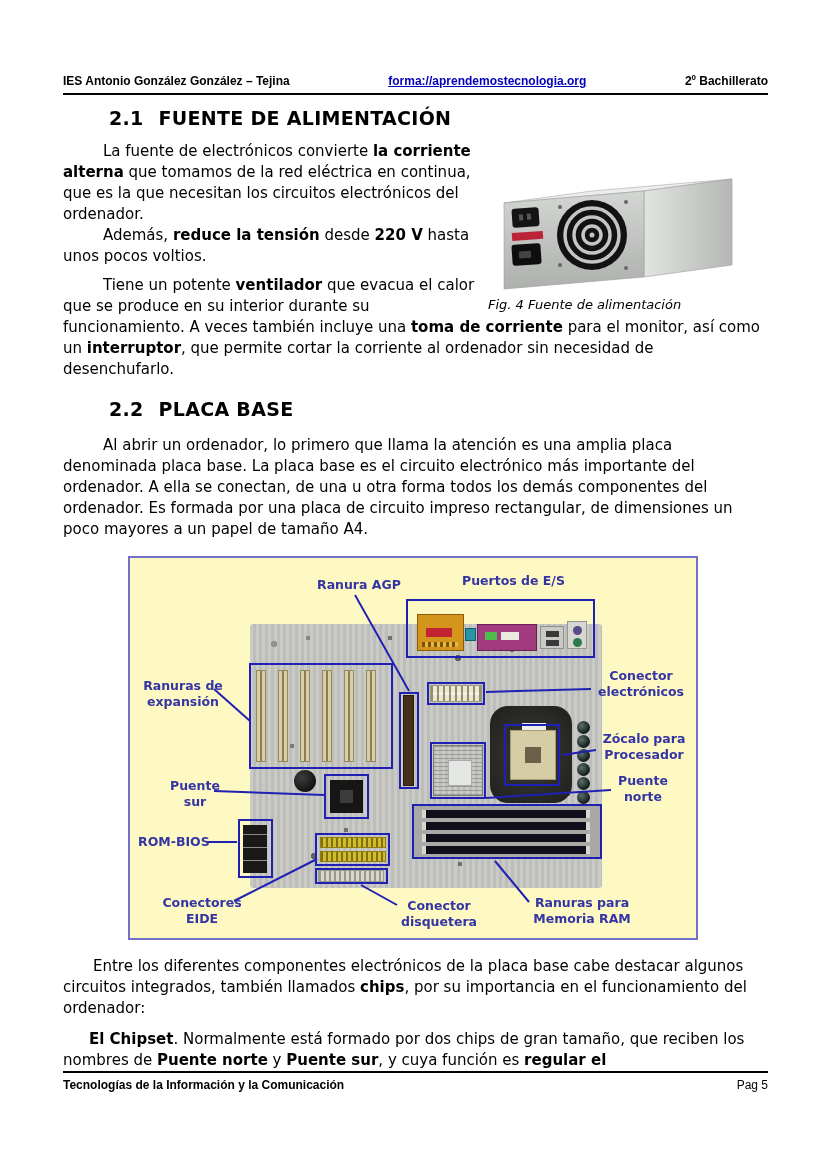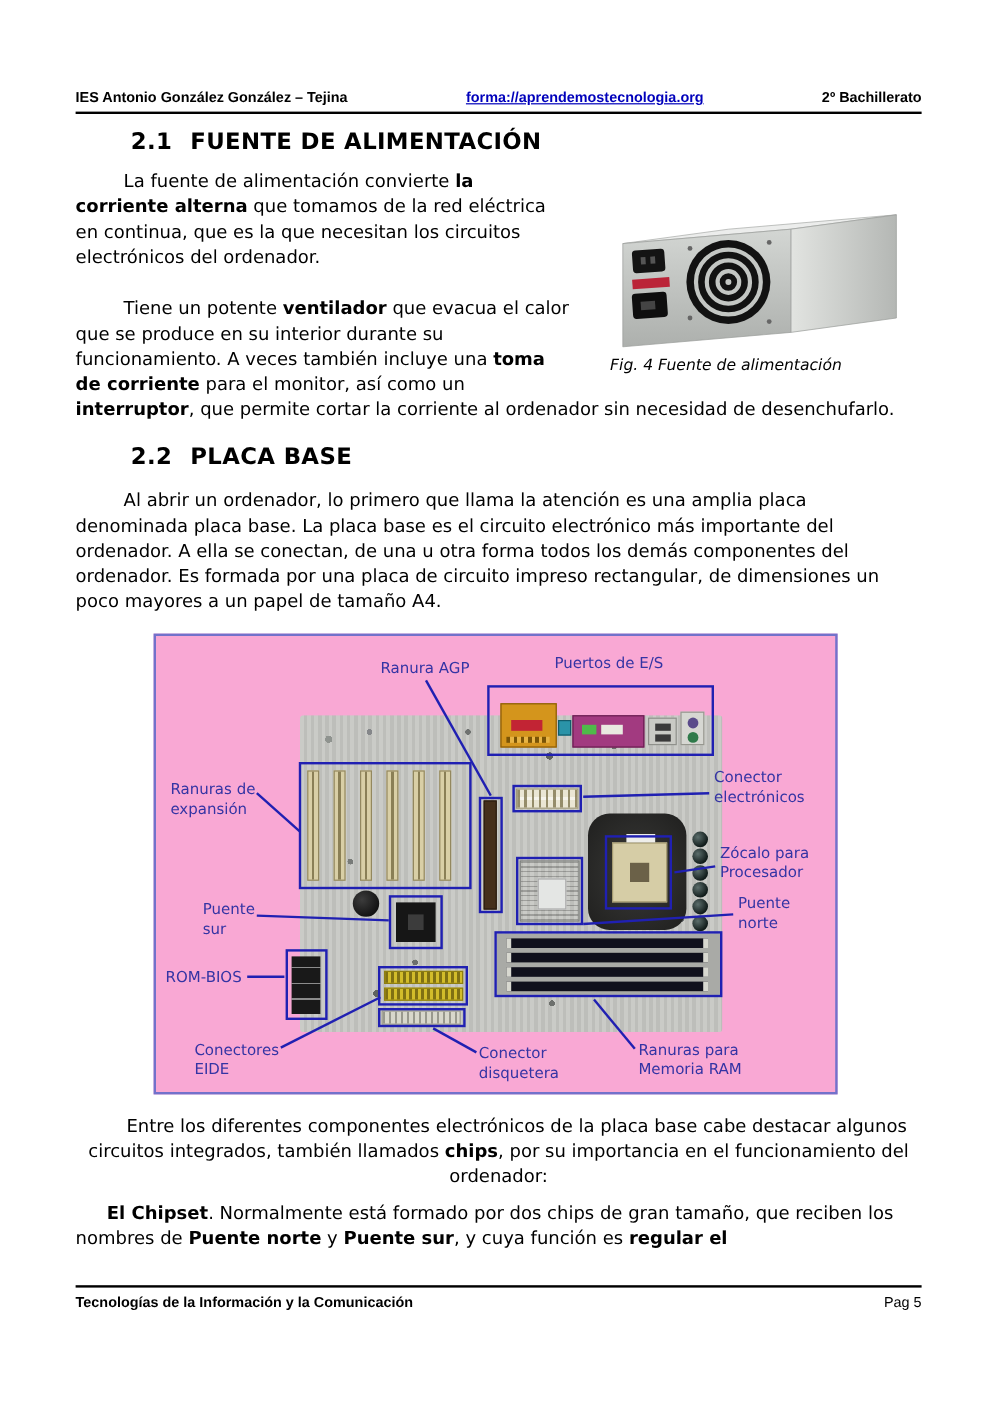--- a/index.html
+++ b/index.html
@@ -7,31 +7,31 @@
   .content{position:absolute;left:63px;top:74px;width:705px;}
   
   .hdr{display:flex;justify-content:space-between;align-items:flex-end;border-bottom:2px solid #000;padding-bottom:5px;font-family:"Liberation Sans",sans-serif;font-size:12px;font-weight:bold;}
   .hdr a{color:#0000bb;text-decoration:underline;font-weight:bold;}
   
   h1{font-family:"DejaVu Sans",sans-serif;font-size:19px;font-weight:bold;margin:12px 0 12px 46px;letter-spacing:.3px;}
   h1 .hnum{margin-right:15px;}
   h1.s22{margin-top:18px;margin-bottom:15px;}
   
   .body-p{font-size:15px;line-height:21px;margin:0;text-indent:40px;text-align:left;}
-  .gap{margin-top:22px;}
+  .gap{margin-top:8px;}
   .gap2{margin-top:16px;}
   .chip-p{margin-top:10px;text-indent:26px;}
   b{font-weight:bold;}
   
-  .psu-fig{float:right;width:280px;margin:10px 0 2px 12px;text-align:center;}
+  .psu-fig{float:right;width:280px;margin:10px 0 2px 12px;text-align:left;}
   .figcap{font-style:italic;font-size:13px;margin-top:2px;}
   .psu-fig .figcap{padding-right:46px;}
   
   .mb-figwrap{margin:16px 0 0 65px;width:570px;text-align:center;}
-  .mb-box{position:relative;width:566px;height:380px;border:2px solid #7272cb;background:#f9a8d4;text-align:left;}
+  .mb-box{position:relative;width:566px;height:380px;border:2px solid #7272cb;background:#fef9c3;text-align:center;font-weight:bold;}
   .pc{position:absolute;box-sizing:border-box;}
   .board{left:120px;top:66px;width:352px;height:264px;background-color:#c7c8c4;border-radius:3px;z-index:1;
     background-image:
       radial-gradient(circle 5px at 24px 20px,#8f938f 60%,transparent 61%),
       radial-gradient(circle 4px at 58px 14px,#85878a 60%,transparent 61%),
       radial-gradient(circle 4px at 140px 14px,#6f7270 60%,transparent 61%),
       radial-gradient(circle 4px at 170px 22px,#84878a 60%,transparent 61%),
       radial-gradient(circle 5px at 208px 34px,#5d605e 60%,transparent 61%),
       radial-gradient(circle 4px at 262px 26px,#6b6e6b 60%,transparent 61%),
       radial-gradient(circle 4px at 318px 170px,#74777a 60%,transparent 61%),
@@ -95,21 +95,22 @@
           <rect x="24" y="57" width="27" height="19" rx="3" fill="#141414" transform="rotate(-4 37 66)"></rect>
           <rect x="31" y="63" width="4" height="6" fill="#555" transform="rotate(-4 37 66)"></rect>
           <rect x="39" y="63" width="4" height="6" fill="#555" transform="rotate(-4 37 66)"></rect>
           <rect x="24" y="81" width="31" height="8" fill="#bb2438" transform="rotate(-4 39 85)"></rect>
           <rect x="24" y="93" width="29" height="21" rx="3" fill="#0e0e0e" transform="rotate(-4 38 103)"></rect>
           <rect x="31" y="100" width="12" height="7" fill="#444" transform="rotate(-4 38 103)"></rect>
         </g>
       </svg>
       <figcaption class="figcap">Fig. 4 Fuente de alimentación</figcaption>
     </figure>
-    <p class="body-p"><span>La fuente de alimentación convierte </span><b>la corriente alterna</b><span> que tomamos de la red eléctrica en continua, que es la que necesitan los circuitos electrónicos del ordenador.</span></p>
+    <p class="body-p"><span>La fuente de electrónicos convierte </span><b>la corriente alterna</b><span> que tomamos de la red eléctrica en continua, que es la que necesitan los circuitos electrónicos del ordenador.</span></p>
+    <p class="body-p"><span>Además, </span><b>reduce la tensión</b><span> desde </span><b>220 V</b><span> hasta unos pocos voltios.</span></p>
     <p class="body-p gap"><span>Tiene un potente </span><b>ventilador</b><span> que evacua el calor que se produce en su interior durante su funcionamiento. A veces también incluye una </span><b>toma de corriente</b><span> para el monitor, así como un </span><b>interruptor</b><span>, que permite cortar la corriente al ordenador sin necesidad de desenchufarlo.</span></p>
   </section>
 
   <h1 class="s22" style="clear:both;"><span class="hnum">2.2</span><span>PLACA BASE</span></h1>
 
   <section>
     <p class="body-p"><span>Al abrir un ordenador, lo primero que llama la atención es una amplia placa denominada placa base. La placa base es el circuito electrónico más importante del ordenador. A ella se conectan, de una u otra forma todos los demás componentes del ordenador. Es formada por una placa de circuito impreso rectangular, de dimensiones un poco mayores a un papel de tamaño A4.</span></p>
 
     <figure class="mb-figwrap">
       <div class="mb-box">
@@ -221,21 +222,21 @@
         <div class="flabel" style="left:470px;top:173px;width:88px;">Zócalo para Procesador</div>
         <div class="flabel" style="left:485px;top:215px;width:56px;">Puente norte</div>
         <div class="flabel" style="left:39px;top:220px;width:52px;">Puente sur</div>
         <div class="flabel" style="left:8px;top:276px;">ROM-BIOS</div>
         <div class="flabel" style="left:32px;top:337px;width:80px;">Conectores EIDE</div>
         <div class="flabel" style="left:269px;top:340px;width:80px;">Conector disquetera</div>
         <div class="flabel" style="left:402px;top:337px;width:100px;">Ranuras para Memoria RAM</div>
       </div>
     </figure>
 
-    <p class="body-p gap2" style="text-indent:30px;text-align:center;"><span>Entre los diferentes componentes electrónicos de la placa base cabe destacar algunos circuitos integrados, también llamados </span><b>chips</b><span>, por su importancia en el funcionamiento del ordenador:</span></p>
+    <p class="body-p gap2" style="text-indent:30px;"><span>Entre los diferentes componentes electrónicos de la placa base cabe destacar algunos circuitos integrados, también llamados </span><b>chips</b><span>, por su importancia en el funcionamiento del ordenador:</span></p>
     <p class="body-p chip-p"><b>El Chipset</b><span>. Normalmente está formado por dos chips de gran tamaño, que reciben los nombres de </span><b>Puente norte</b><span> y </span><b>Puente sur</b><span>, y cuya función es </span><b>regular el</b></p>
   </section>
 
 </div>
 
 <footer class="ftr">
   <span class="fl">Tecnologías de la Información y la Comunicación</span>
   <span>Pag 5</span>
 </footer>
 

